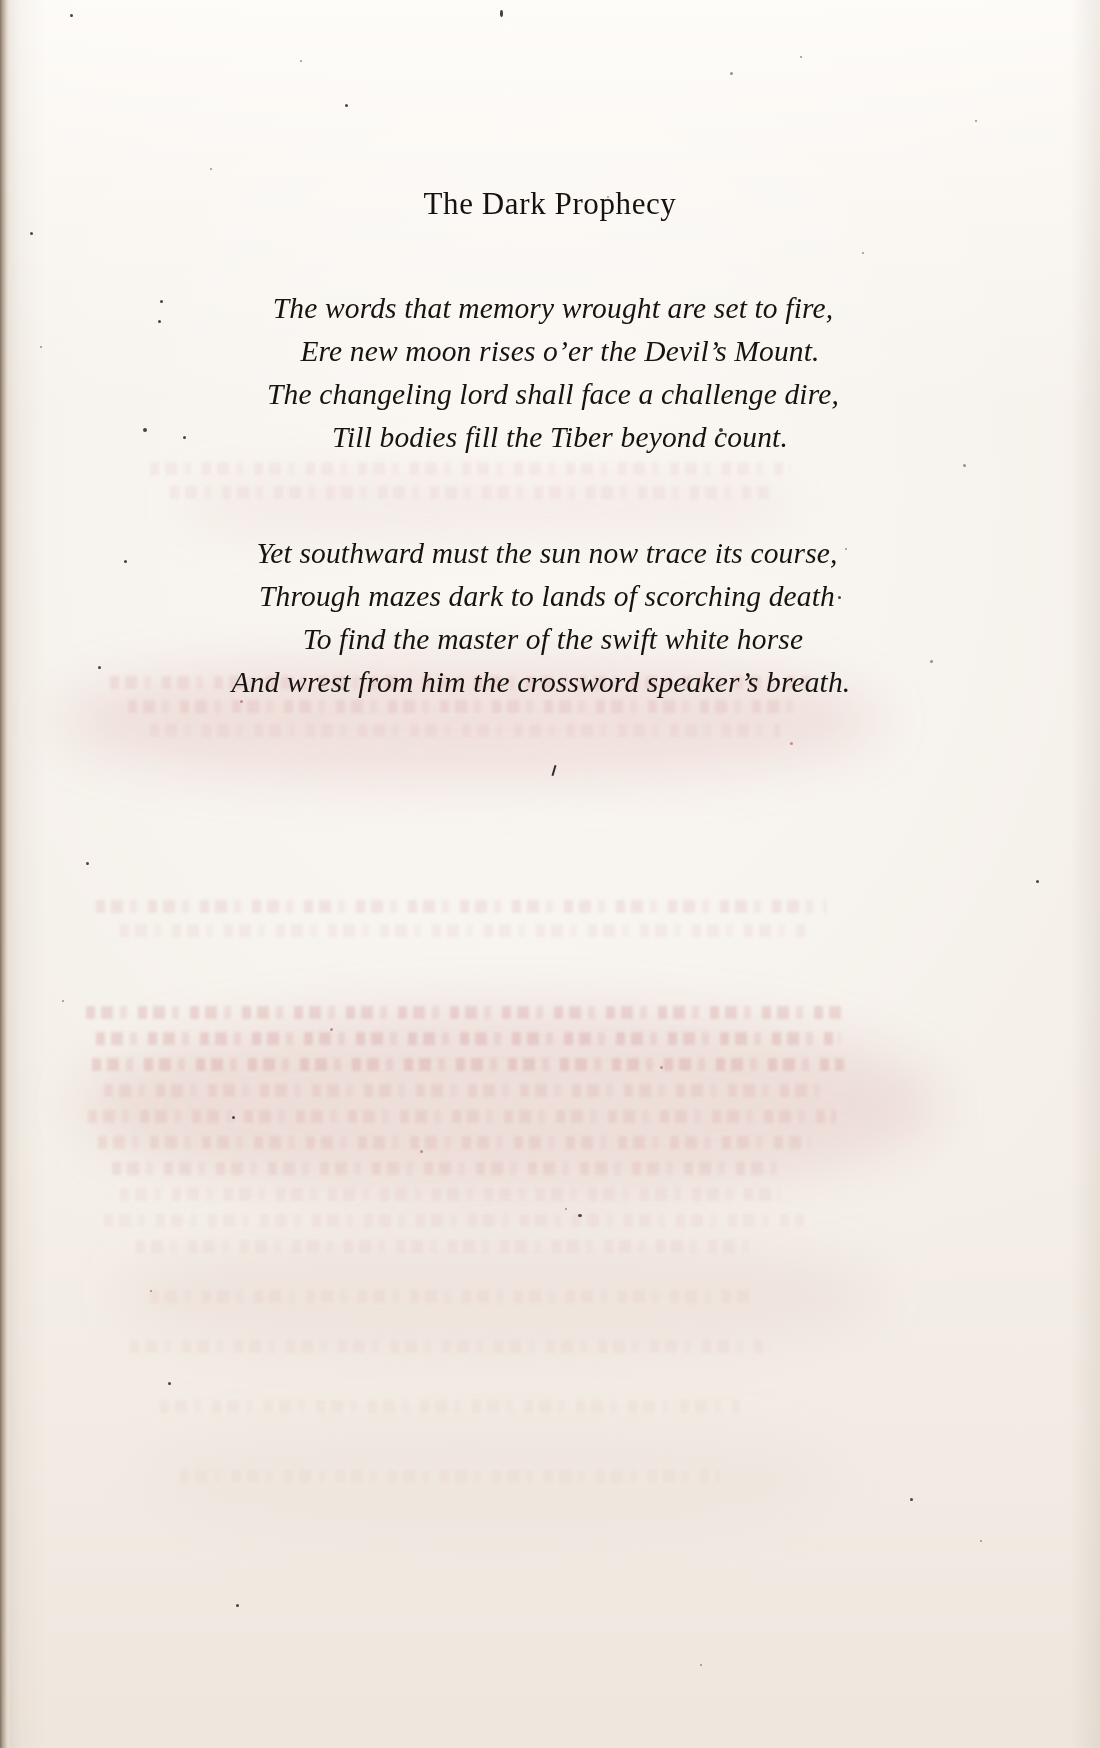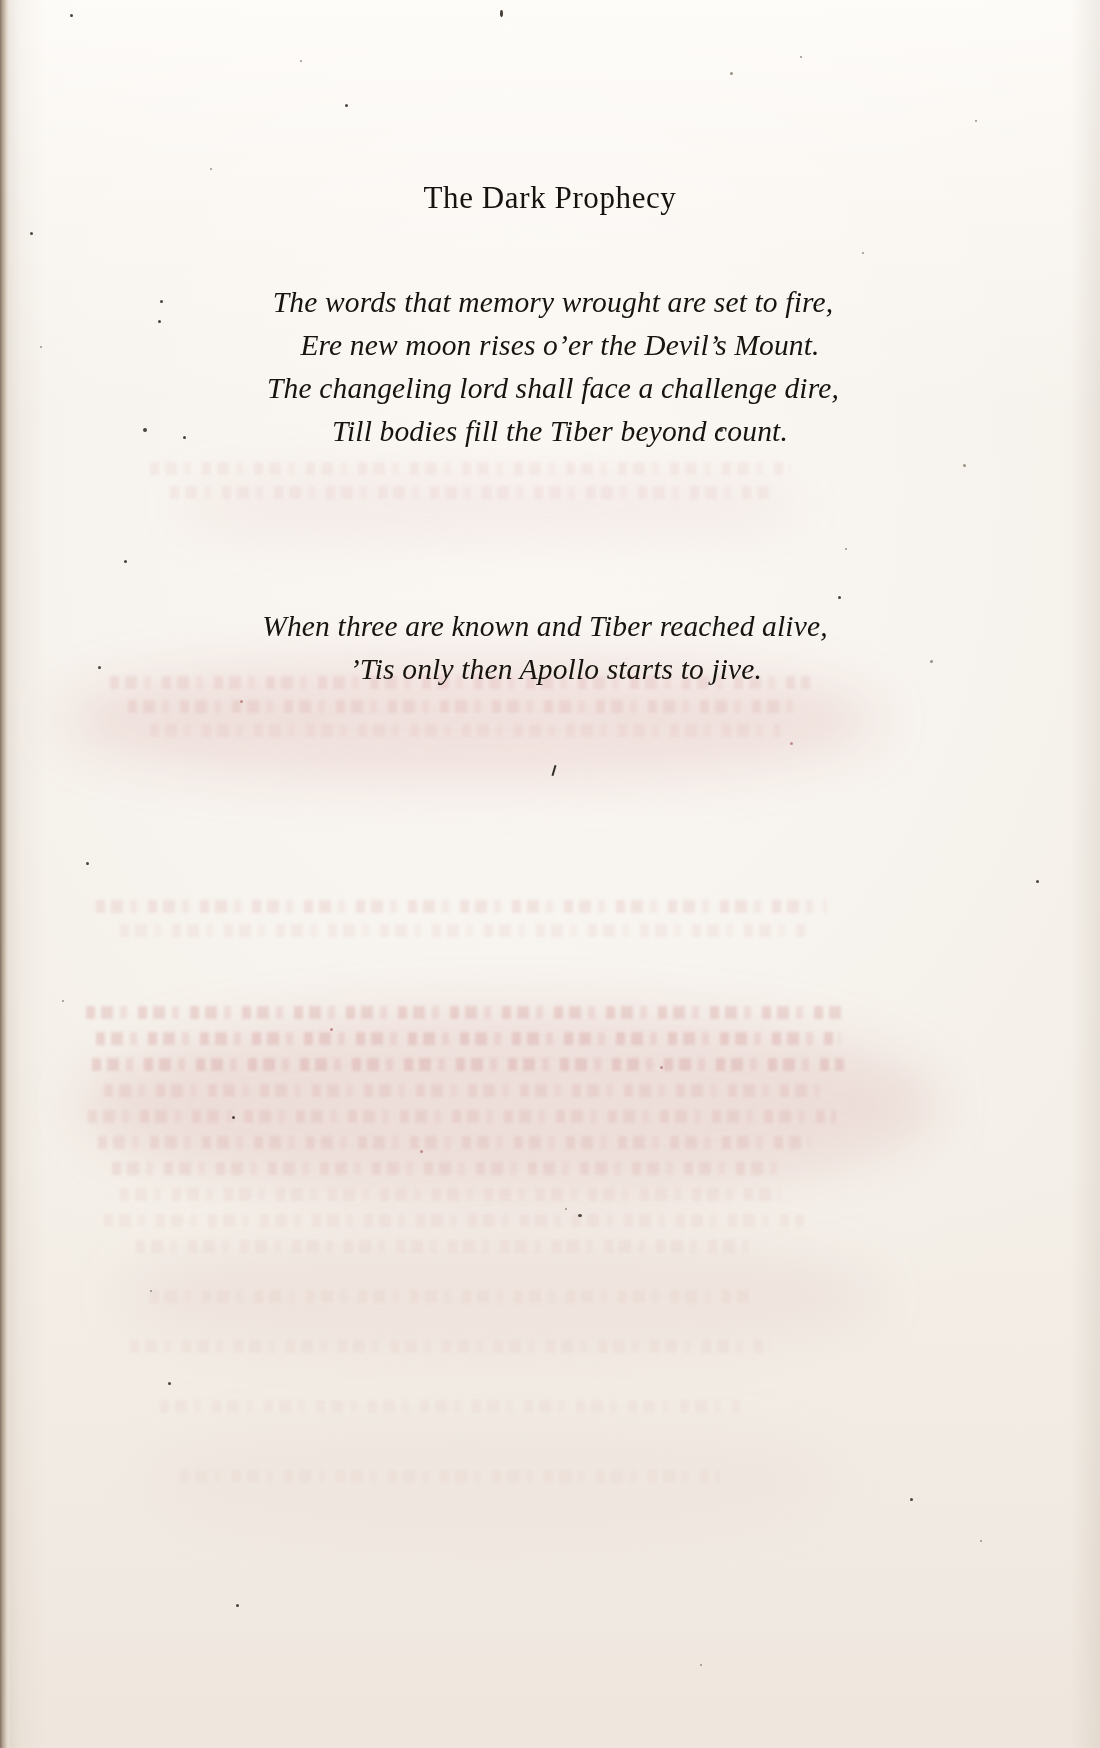--- a/index.html
+++ b/index.html
@@ -122,21 +122,21 @@
     width: 1100px;
     z-index: 5;
   }
 
   .poem-title {
     text-align: center;
     font-family: "Liberation Serif", "DejaVu Serif", serif;
     font-size: 31px;
     letter-spacing: 0.6px;
     color: #15120f;
-    margin: 8px;
+    margin: 14px;
     padding-top: 172px;
     font-weight: 400;
   }
 
   .stanza {
     margin: 16px;
     padding: 0;
   }
 
   .line {
@@ -259,29 +259,31 @@
 
     <div class="stanza stanza-1">
       <span class="line nudge-r3">The words that memory wrought are set to fire,</span>
       <span class="line nudge-r10">Ere new moon rises o’er the Devil’s Mount.</span>
       <span class="line nudge-r3">The changeling lord shall face a challenge dire,</span>
       <span class="line nudge-r10">Till bodies fill the Tiber beyond count.</span>
     </div>
 
     <div class="stanza-gap"></div>
 
+    <div class="stanza">
+      <span class="line nudge-l3">Yet southward must the sun now trace its course,</span>
+      <span class="line nudge-l3">Through mazes dark to lands of scorching death</span>
+      <span class="line nudge-r3">To find the master of the swift white horse</span>
+      <span class="line nudge-l9">And wrest from him the crossword speaker’s breath.</span>
+    </div>
 
     <div class="stanza-gap"></div>
 
 
     <div class="stanza-gap-sm"></div>
 
-    <div class="stanza">
-      <span class="line nudge-l5">When three are known and Tiber reached alive,</span>
-      <span class="line nudge-r6">’Tis only then Apollo starts to jive.</span>
-    </div>
 
   </div>
 
   <div style="position:absolute; left:553px; top:765px; width:2px; height:11px;
               background:#1a1613; transform:rotate(16deg); z-index:6; opacity:0.9;"></div>
 
 </div>
 
 </body></html>

